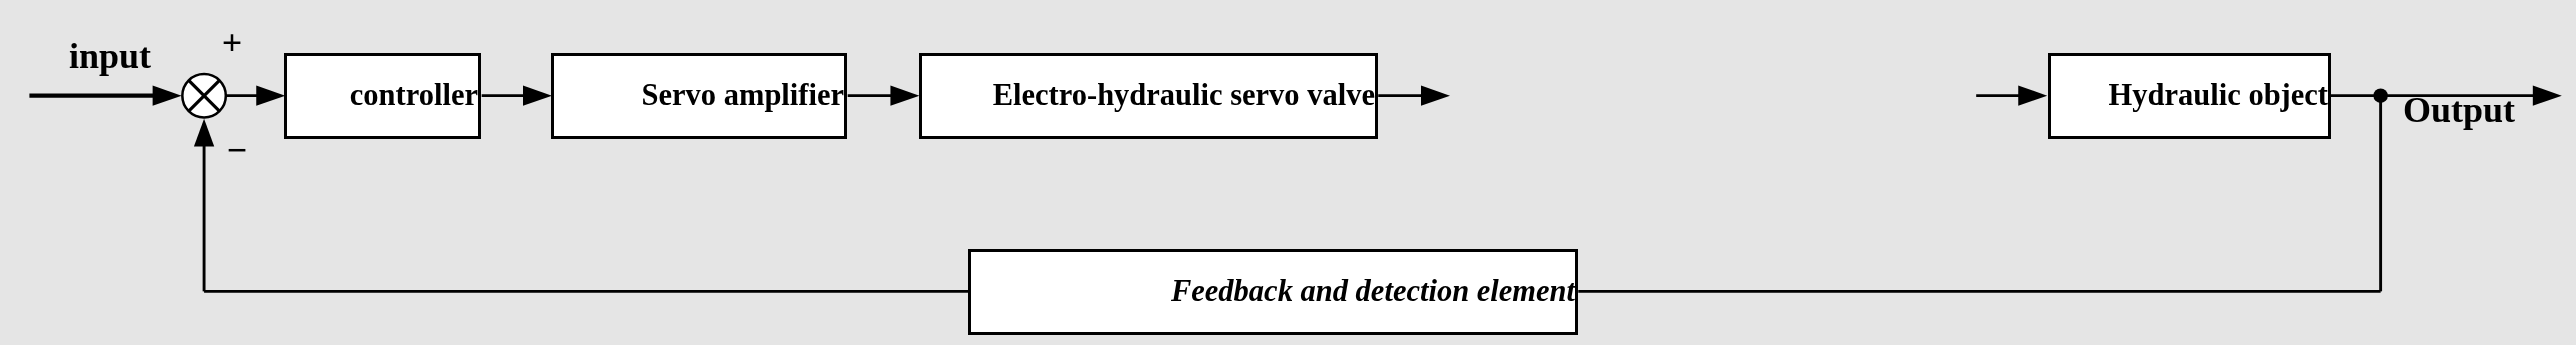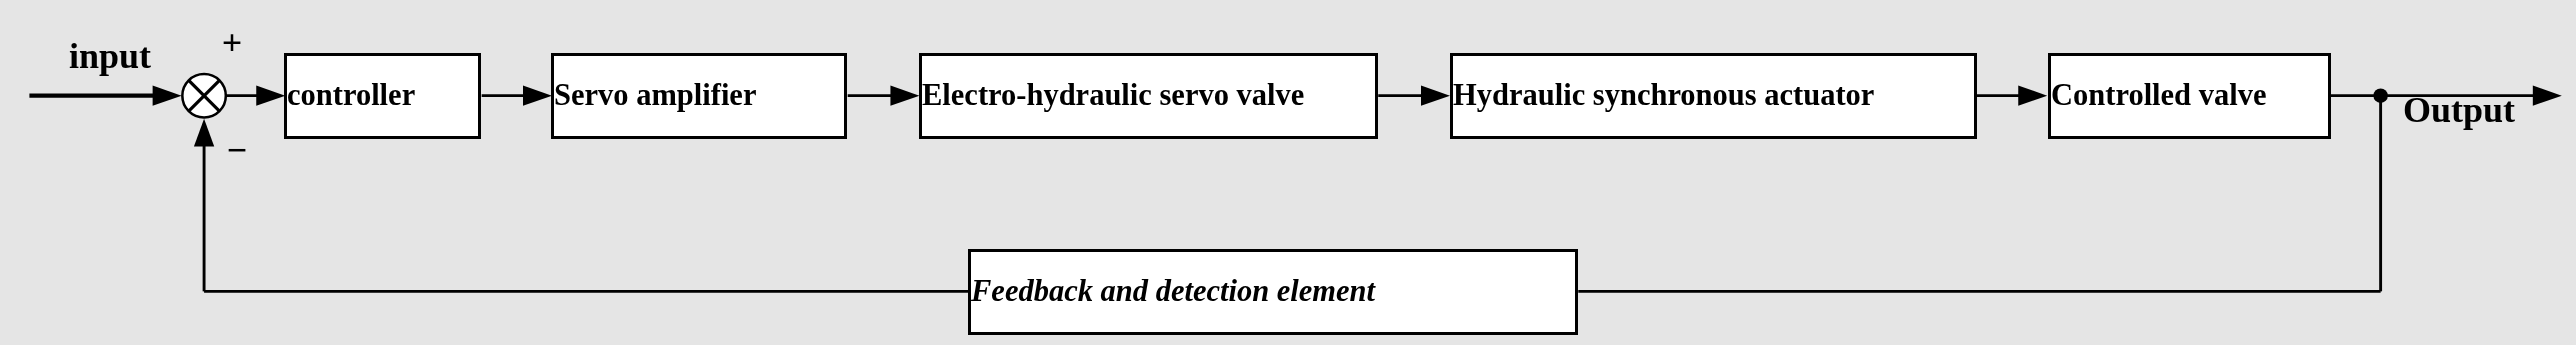--- a/index.html
+++ b/index.html
@@ -22,26 +22,27 @@
     width: 2576px;
     height: 345px;
   }
   .block {
     position: absolute;
     box-sizing: border-box;
     border: 3.6px solid #000000;
     background: #ffffff;
     display: flex;
     align-items: center;
-    justify-content: flex-start;
+    justify-content: flex-end;
     text-align: center;
     font-weight: bold;
     font-size: 30.5px;
     color: #000000;
     line-height: 1.1;
+    padding-left: 8px;
   }
   .float-label {
     position: absolute;
     font-weight: bold;
     font-size: 36px;
     color: #000000;
     line-height: 1;
     transform: translateX(-50%);
     white-space: nowrap;
   }
@@ -105,26 +106,23 @@
   </div>
 
   <div class="block" style="left:919px; top:53px; width:459px; height:86px;">
     <span>Electro-hydraulic servo valve</span>
   </div>
 
   <div class="block" style="left:551px; top:53px; width:296px; height:86px;">
     <span>Servo amplifier</span>
   </div>
 
-  <div class="block" style="left:1450px; top:53px; width:527px; height:86px;">
-    <span>Hydraulic synchronous actuator</span>
-  </div>
 
   <div class="block" style="left:2048px; top:53px; width:283px; height:86px;">
-    <span>Controlled valve</span>
+    <span>Hydraulic object</span>
   </div>
 
   <div class="block" style="left:968px; top:249px; width:610px; height:86px;font-style:italic;">
     <span>Feedback and detection element</span>
   </div>
 
 </div>
 
 
 </body></html>

